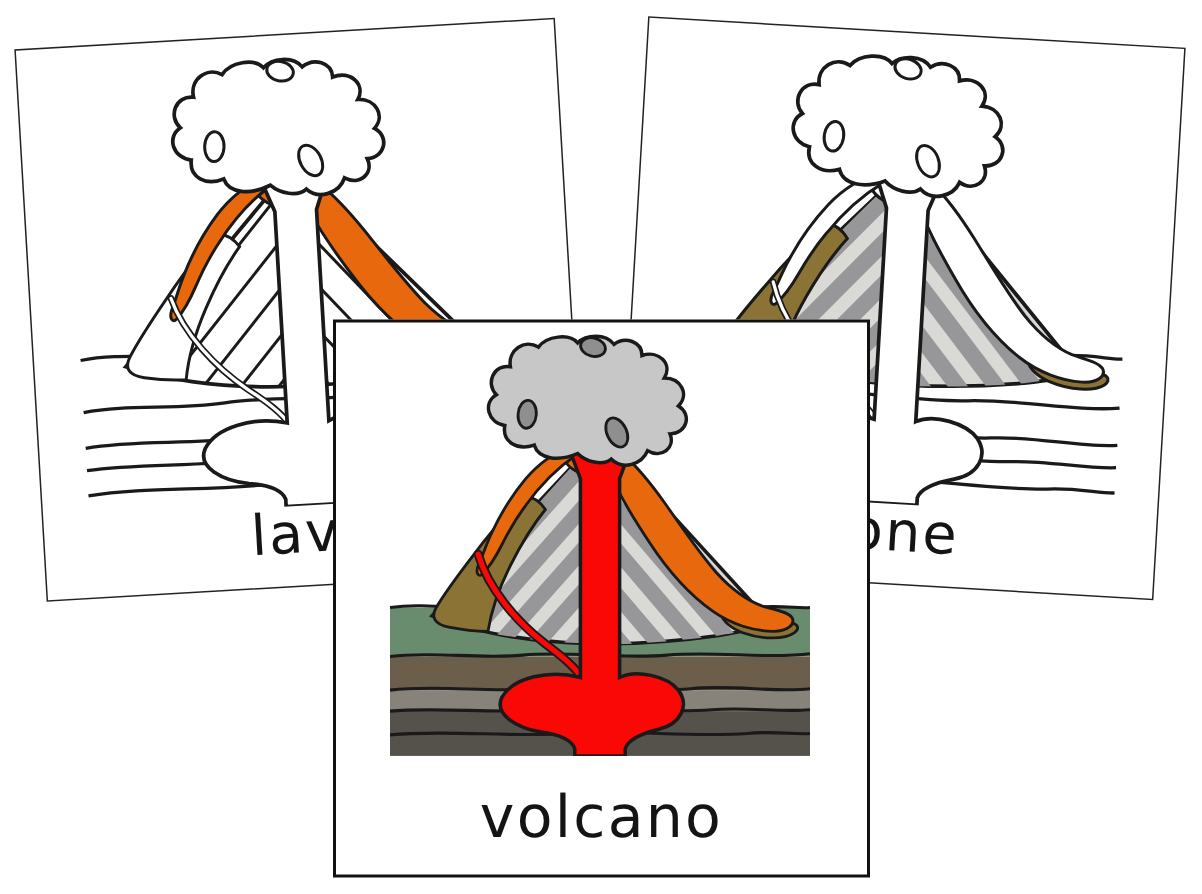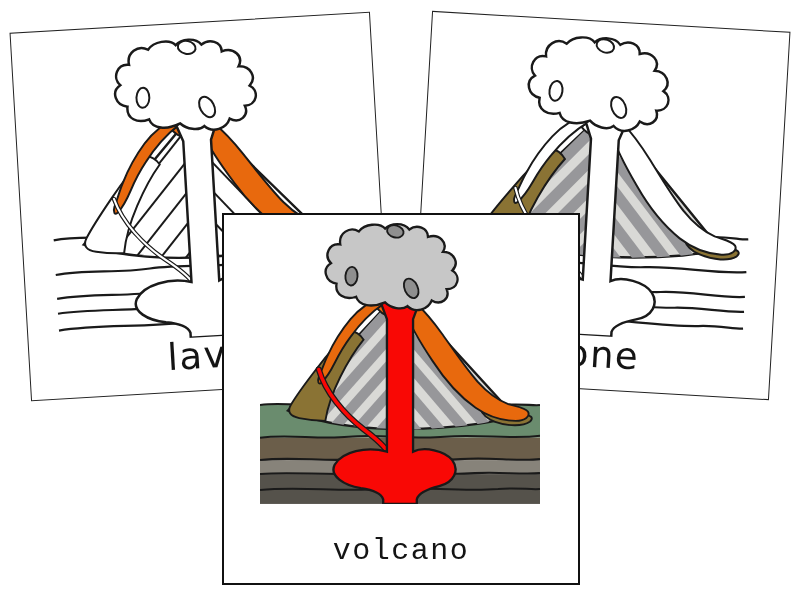--- a/index.html
+++ b/index.html
@@ -8,21 +8,21 @@
   .card{position:absolute;background:var(--c-card-bg,#fff);box-sizing:border-box;}
   .card--lava{left:20px;top:22px;width:361px;height:369px;border:1.5px solid #222;transform:rotate(-3.35deg);}
   .card--cone{left:421px;top:21px;width:359px;height:369px;border:1.5px solid #222;transform:rotate(3.35deg);}
   .card--volcano{left:222px;top:213px;width:358px;height:372px;border:2px solid #111;}
   .art{position:absolute;display:block;}
   .card--lava .art,.card--cone .art{left:50%;top:14px;transform:translateX(-50%);width:330px;height:300px;}
   .card--volcano .art{left:36px;top:7px;width:280px;height:282px;}
   .card-label{position:absolute;left:0;right:0;text-align:center;color:var(--c-text,#141414);
     font-family:"DejaVu Sans", sans-serif;letter-spacing:1.5px;}
   .card--lava .card-label,.card--cone .card-label{bottom:13px;font-size:37px;}
-  .card--volcano .card-label{bottom:15px;font-size:30px;font-family:Liberation Mono, monospace;}
+  .card--volcano .card-label{bottom:15px;font-size:39px;}
 
   
   .card--lava .art{
     --v-green:transparent;--v-brown:transparent;--v-mid:transparent;--v-dark:transparent;
     --v-preline:var(--c-outline,#1a1a1a);--v-postline:transparent;
     --v-conefill:#ffffff;--v-stripe:var(--c-outline,#1a1a1a);--v-stripe-w:2;
     --v-olive:#ffffff;--v-lava:var(--c-orange-lava,#e8690d);
     --v-magma:#ffffff;--v-cloud:#ffffff;--v-blob:#ffffff;
     --v-dike-o:var(--c-outline,#1a1a1a);--v-dike-ow:4.5;--v-dike-i:#ffffff;--v-dike-iw:2.2;
   }

